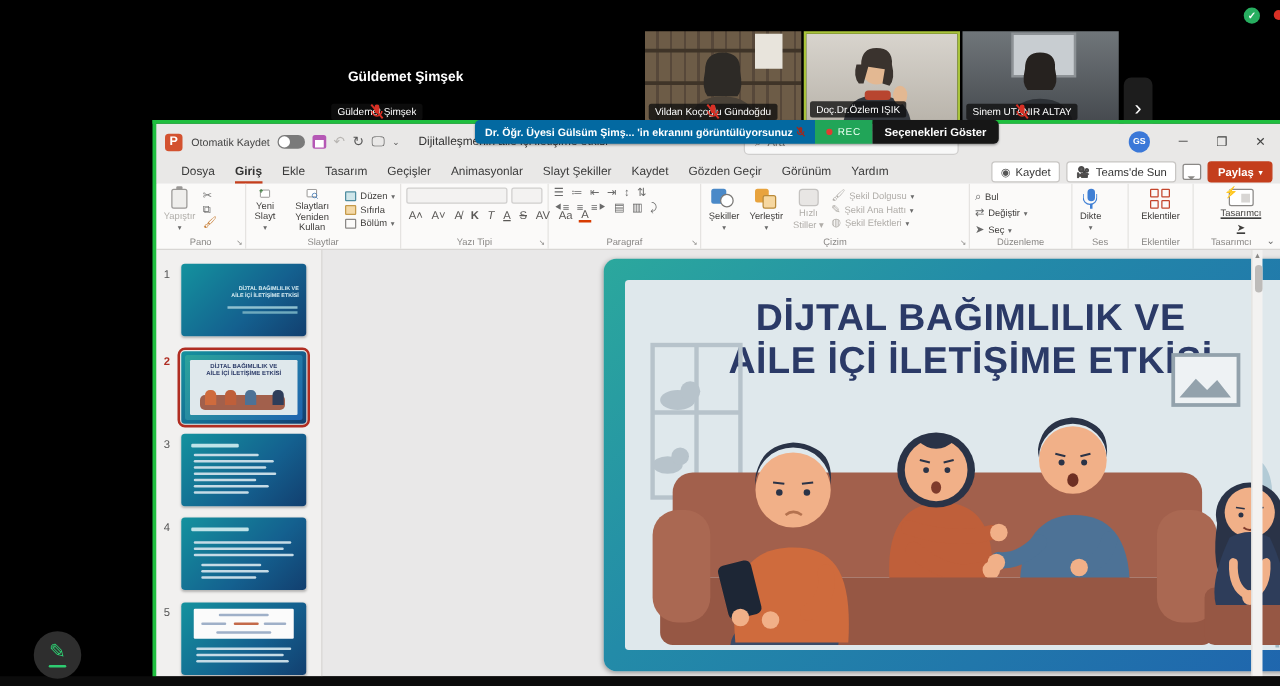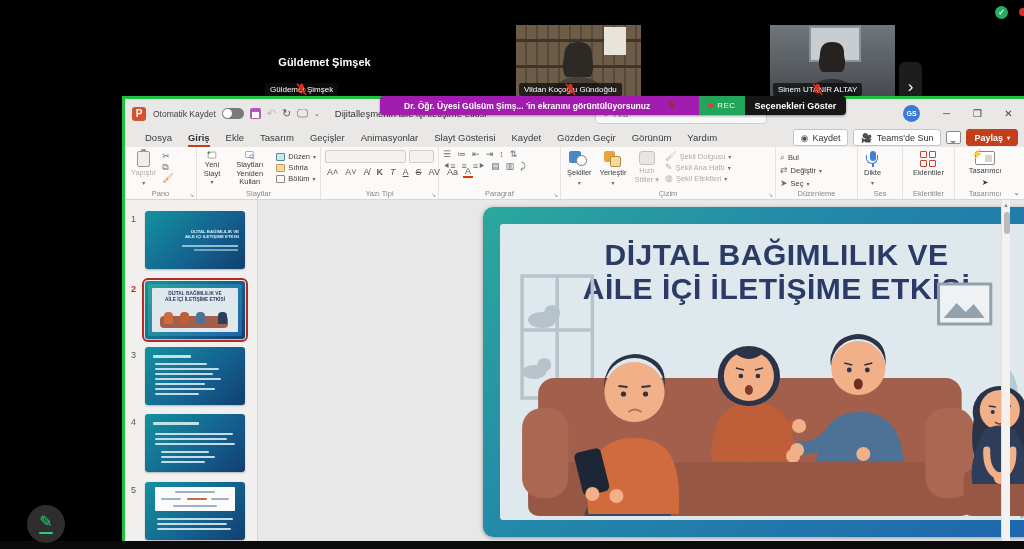--- a/index.html
+++ b/index.html
@@ -20,21 +20,21 @@
   .tile.active{border:2px solid #a9c43b;}
   .namechip{position:absolute;left:3px;bottom:3px;display:flex;align-items:center;gap:3px;background:rgba(15,15,15,.78);border-radius:2px;padding:2px 5px;max-width:118px;}
   .namechip span{color:#fff;font-size:8px;white-space:nowrap;overflow:hidden;}
   .micoff{flex:0 0 auto;width:7px;height:9px;}
   .bigname{position:absolute;inset:0;display:flex;align-items:center;justify-content:center;color:#fff;font-weight:bold;font-size:11px;}
   .nextbtn{position:absolute;left:899px;top:37px;width:23px;height:50px;background:#1d1d1d;border-radius:6px;color:#fff;font-size:17px;display:flex;align-items:center;justify-content:center;cursor:pointer;}
 
   
   .banner{position:absolute;left:380px;top:96px;height:19px;display:flex;z-index:60;filter:drop-shadow(0 1px 1px rgba(0,0,0,.4));}
   .banner .bseg{display:flex;align-items:center;}
-  .bgreen{background:#a21caf;border-radius:4px 0 0 4px;padding:0 24px;gap:18px;}
+  .bgreen{background:#0369a1;border-radius:4px 0 0 4px;padding:0 8px;gap:3px;}
   .bgreen .btxt{color:#fff;font-size:8.5px;font-weight:bold;white-space:nowrap;}
   .brec{background:#21a558;padding:0 9px;gap:4px;}
   .brec .dot{width:5px;height:5px;border-radius:50%;background:#e03c31;}
   .brec .rtxt{color:#eafff2;font-size:8px;font-weight:normal;letter-spacing:.5px;}
   .bopts{background:#161616;border-radius:0 4px 4px 0;padding:0 10px;color:#fff;font-size:9px;font-weight:bold;white-space:nowrap;cursor:pointer;}
 
   
   .shareL{position:absolute;left:122px;top:96px;width:3px;height:445px;background:#1fbf3f;z-index:55;}
   .shareT{position:absolute;left:122px;top:96px;width:902px;height:3px;background:#1fbf3f;z-index:55;}
   .ppt{position:absolute;left:125px;top:99px;width:899px;height:442px;background:#fff;}
@@ -183,20 +183,32 @@
       <div class="namechip">
         <svg class="micoff" viewBox="0 0 8 10">
             <rect x="2.5" y="0.5" width="3" height="5.5" rx="1.5" fill="#d93025"></rect>
             <path d="M1 4.5a3 3 0 0 0 6 0" stroke="#d93025" stroke-width="1" fill="none"></path>
             <line x1="0.5" y1="0.5" x2="7.5" y2="9" stroke="#d93025" stroke-width="1.2"></line>
           </svg>
         <span>Vildan Koçoğlu Gündoğdu</span>
       </div>
     </div>
 
+    <div class="tile active" style="left:643px;background:linear-gradient(#d8d4cd,#b9b4ab);">
+      <svg viewBox="0 0 125 74">
+        <ellipse cx="58" cy="28" rx="13" ry="15" fill="#e3b892"></ellipse>
+        <path d="M45 26 q0-14 13-14 q14 0 13 14 q3 12-2 18 l-6-2 2-12 -14-2 -4 14 -4 0 q-5-6-2-16z" fill="#3a332e"></path>
+        <path d="M30 74 q4-22 28-22 q25 0 29 22z" fill="#35393f"></path>
+        <rect x="48" y="48" width="22" height="8" rx="3" fill="#b8452f"></rect>
+        <ellipse cx="78" cy="52" rx="6" ry="8" fill="#e3b892"></ellipse>
+      </svg>
+      <div class="namechip">
+        <span>Doç.Dr.Özlem IŞIK</span>
+      </div>
+    </div>
 
     <div class="tile" style="left:770px;background:linear-gradient(#70767a,#45494e);">
       <svg viewBox="0 0 125 74">
         <rect x="40" y="2" width="50" height="34" fill="#c8cdd1"></rect>
         <rect x="40" y="2" width="50" height="34" fill="none" stroke="#8d9296" stroke-width="2"></rect>
         <ellipse cx="62" cy="32" rx="12" ry="13" fill="#b98a63"></ellipse>
         <path d="M50 30 q0-13 12-13 q13 0 12 13 q3 12-2 17 l-20 0 q-5-5-2-17z" fill="#26221f"></path>
         <path d="M36 74 q5-20 26-20 q22 0 27 20z" fill="#2d3136"></path>
       </svg>
       <div class="namechip">
@@ -257,21 +269,21 @@
       </div>
     </div>
 
     <div class="tabrow">
       <span class="tab">Dosya</span>
       <span class="tab active">Giriş</span>
       <span class="tab">Ekle</span>
       <span class="tab">Tasarım</span>
       <span class="tab">Geçişler</span>
       <span class="tab">Animasyonlar</span>
-      <span class="tab">Slayt Gösterisi</span>
+      <span class="tab">Slayt Şekiller</span>
       <span class="tab">Kaydet</span>
       <span class="tab">Gözden Geçir</span>
       <span class="tab">Görünüm</span>
       <span class="tab">Yardım</span>
     </div>
     <div class="tr-actions">
       <div class="abtn">
           <span class="ric">◉</span>
           <span>Kaydet</span>
         </div>
@@ -462,21 +474,21 @@
               <i></i>
               <i></i>
               <i></i>
               <i></i>
             </div>
           <span>Eklentiler</span>
         </div>
         <div class="glabel">Eklentiler</div>
       </div>
 
-      <div class="rgroup" style="width:60px;justify-content:center;border-right:none;">
+      <div class="rgroup" style="width:60px;justify-content:flex-end;border-right:none;text-decoration:underline;">
         <div class="bigbtn">
           <div class="designer"></div>
           <span>Tasarımcı</span>
           <span class="cursorglyph">➤</span>
         </div>
         <div class="glabel">Tasarımcı</div>
       </div>
 
       <div class="collapse">⌄</div>
     </div>

